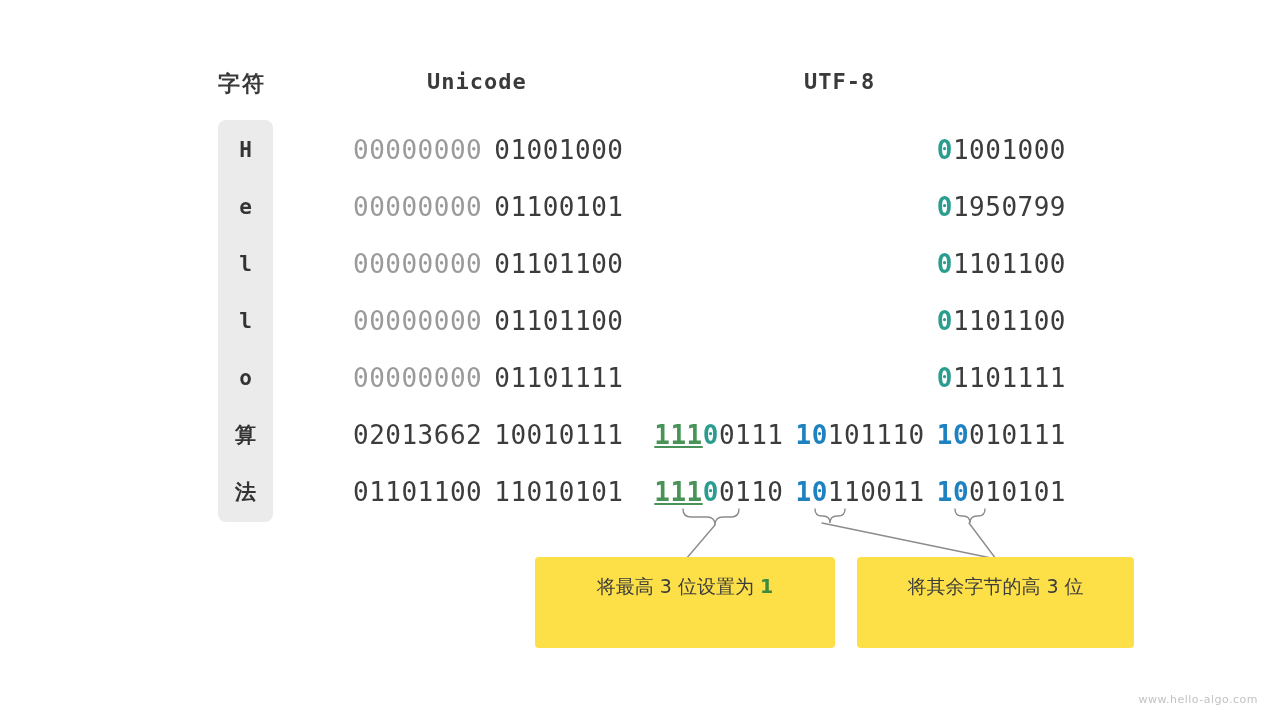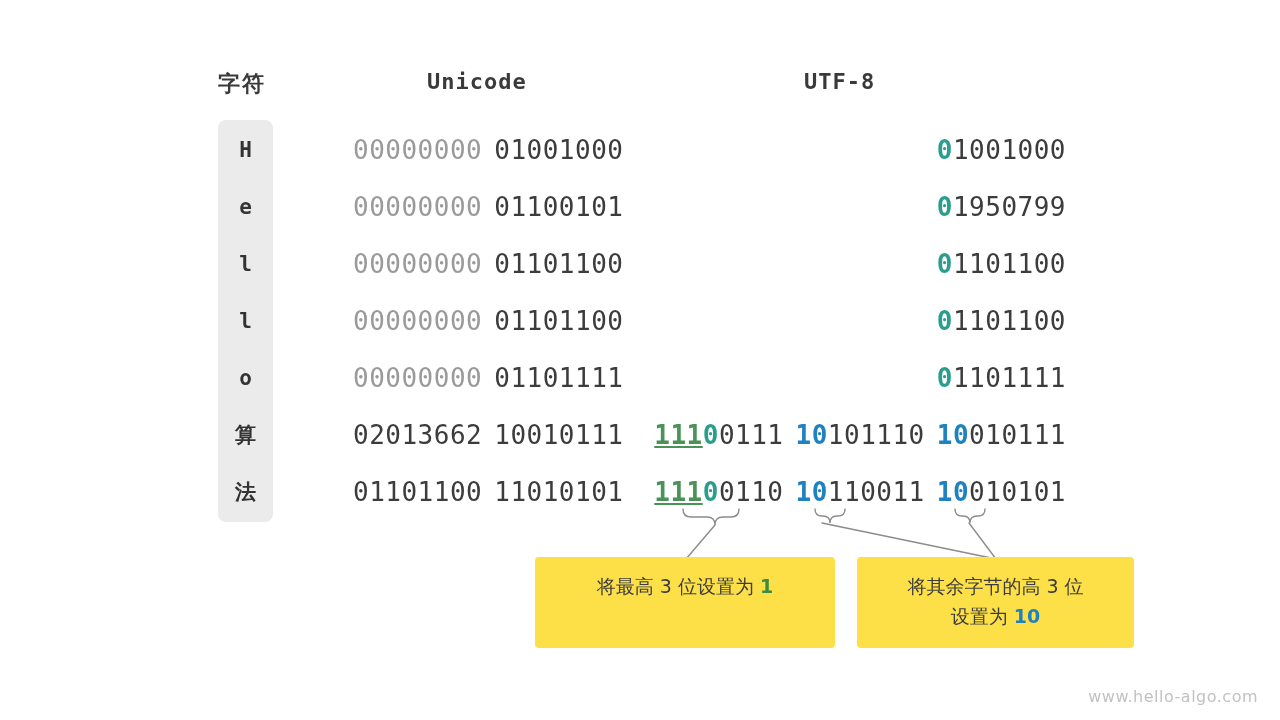--- a/index.html
+++ b/index.html
@@ -106,21 +106,21 @@
     height: 720px;
     pointer-events: none;
   }
 
   
   #watermark {
     position: absolute;
     right: 22px;
     bottom: 14px;
     font-family: "DejaVu Sans", sans-serif;
-    font-size: 16px;
+    font-size: 11px;
     color: #c2c2c2;
     letter-spacing: 0.5px;
   }
 </style>
 </head>
 <body>
 
 <div class="stage">
 
   <div class="col-header" id="hdr-char">字符</div>
@@ -197,18 +197,17 @@
       <path d="M 969 523 L 996 559"></path>
     </g>
   </svg>
 
   <div class="note-box" id="note-1">
     <span class="note-line"><span>将最高 3 位设置为 </span><span class="hl-green">1</span></span>
   </div>
 
   <div class="note-box" id="note-2">
     <span class="note-line">将其余字节的高 3 位</span>
-    <span class="note-line"><span>设置为 </span><span class="hl-blue">10</span></span>
   </div>
 
   <div id="watermark">www.hello-algo.com</div>
 
 </div>
 
 </body></html>

